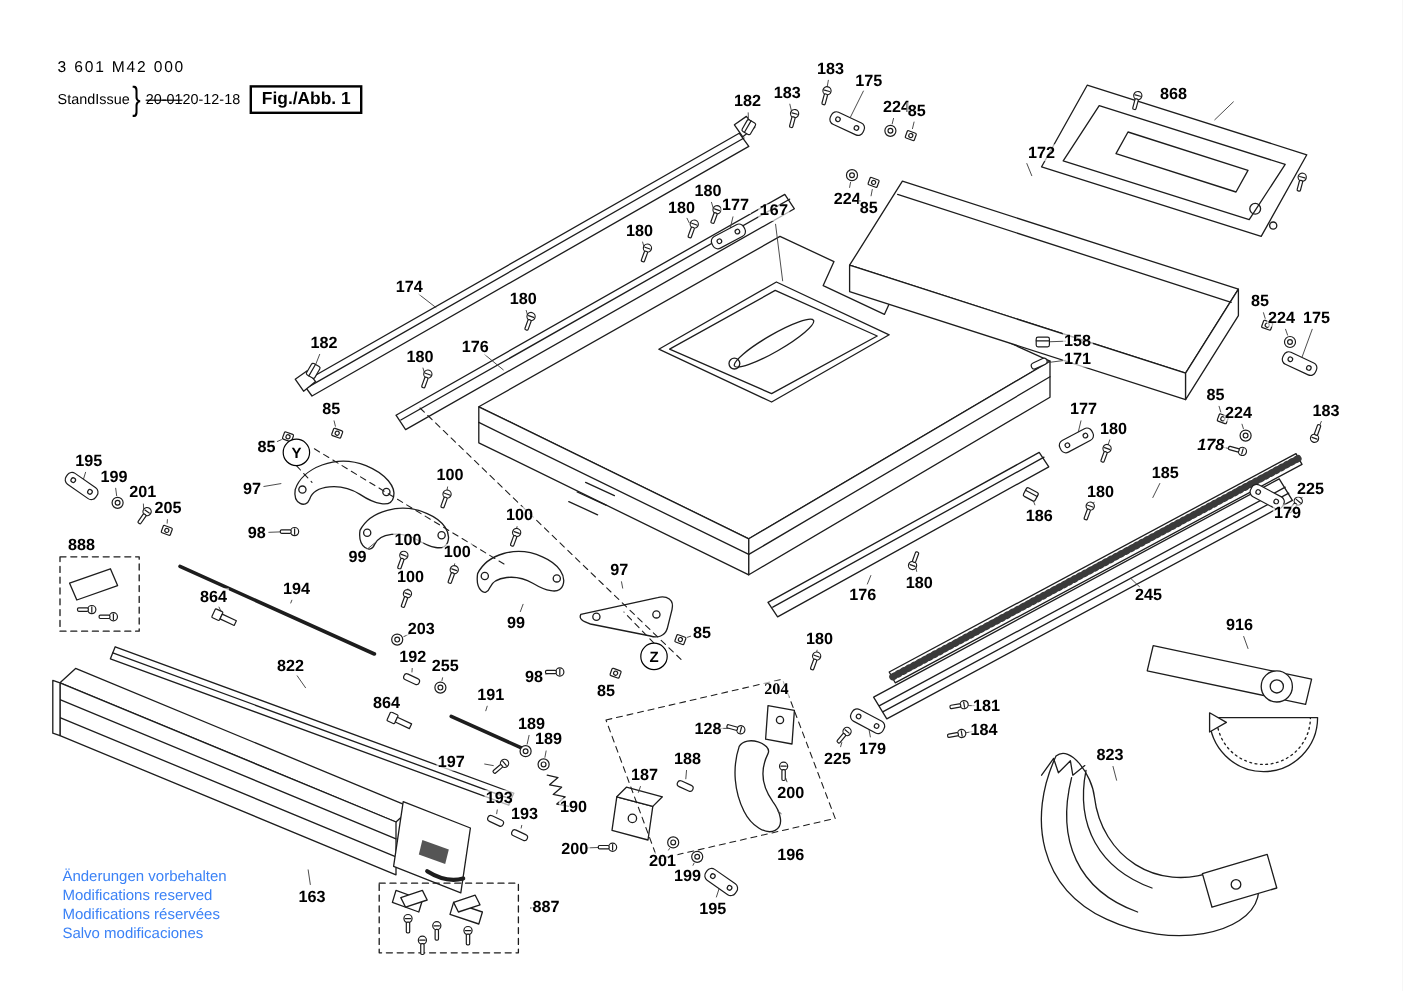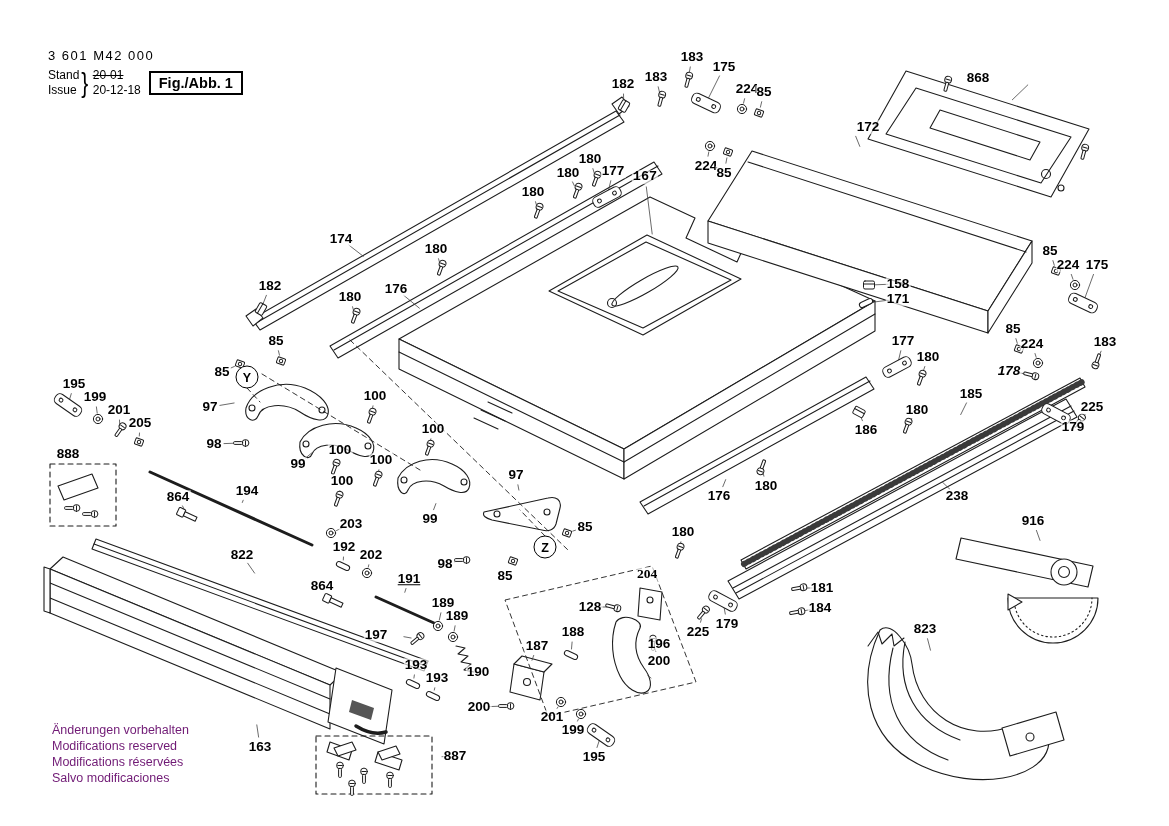--- a/index.html
+++ b/index.html
@@ -16,29 +16,29 @@
   }
   .circle-marker {
     position:absolute; transform:translate(-50%,-50%);
     width:21px; height:21px; border:1.5px solid #000; border-radius:50%;
     display:flex; align-items:center; justify-content:center;
     font-size:12.5px; font-weight:bold; color:#000; background:#fff;
   }
   .title-block { position:absolute; left:48px; top:48px; color:#000; }
   .part-number { font-size:13px; letter-spacing:1.5px; margin-bottom:4px; }
   .issue-row { display:flex; align-items:center; }
-  .issue-col { display:flex; flex-direction:column; font-size:12px; line-height:1.25; }
+  .issue-col { display:flex; flex-direction:row; font-size:12px; line-height:1.25; }
   .issue-col.vals { margin-left:2px; }
   .brace { font-size:28px; font-weight:400; transform:scaleX(0.75); margin:0 1px; }
   .strike { text-decoration:line-through; }
   .figbox {
     border:2px solid #000; padding:2px 8px; font-weight:bold; font-size:14.5px;
     margin-left:8px; white-space:nowrap;
   }
-  .footer-block { position:absolute; left:52px; top:722px; font-size:12.5px; line-height:1.28; color:#701a75; }
+  .footer-block { position:absolute; left:52px; top:722px; font-size:12.5px; line-height:1.28; color:#3b82f6; }
 </style>
 </head>
 <body>
 
 <div class="page">
 
   <svg class="scene" viewBox="0 0 1169 826" xmlns="http://www.w3.org/2000/svg">
     <defs>
       <g id="g-screw" stroke="#1d1d1d" fill="#ffffff" stroke-width="1">
         <circle cx="0" cy="-4.5" r="3.4"></circle>
@@ -458,53 +458,53 @@
       <span class="part-label" style="left: 214px; top: 444px;">98</span>
       <span class="part-label" style="left: 298px; top: 464px;">99</span>
       <span class="part-label" style="left: 340px; top: 450px;">100</span>
       <span class="part-label" style="left: 433px; top: 429px;">100</span>
       <span class="part-label" style="left: 866px; top: 430px;">186</span>
       <span class="part-label" style="left: 68px; top: 454px;">888</span>
       <span class="part-label" style="left: 381px; top: 460px;">100</span>
       <span class="part-label" style="left: 342px; top: 481px;">100</span>
       <span class="part-label" style="left: 178px; top: 497px;">864</span>
       <span class="part-label" style="left: 247px; top: 491px;">194</span>
-      <span class="part-label" style="left: 957px; top: 496px;">238</span>
+      <span class="part-label" style="left: 957px; top: 496px;">245</span>
       <span class="part-label" style="left: 430px; top: 519px;">99</span>
       <span class="part-label" style="left: 516px; top: 475px;">97</span>
       <span class="part-label" style="left: 719px; top: 496px;">176</span>
       <span class="part-label" style="left: 766px; top: 486px;">180</span>
       <span class="part-label" style="left: 351px; top: 524px;">203</span>
       <span class="part-label" style="left: 344px; top: 547px;">192</span>
-      <span class="part-label" style="left: 371px; top: 555px;">202</span>
+      <span class="part-label" style="left: 371px; top: 555px;">255</span>
       <span class="part-label" style="left: 242px; top: 555px;">822</span>
       <span class="part-label" style="left: 585px; top: 527px;">85</span>
       <span class="part-label" style="left: 322px; top: 586px;">864</span>
-      <span class="part-label" style="left: 409px; top: 579px; text-decoration: underline;">191</span>
+      <span class="part-label" style="left: 409px; top: 579px;">191</span>
       <span class="part-label" style="left: 683px; top: 532px;">180</span>
       <span class="part-label" style="left: 445px; top: 564px;">98</span>
       <span class="part-label" style="left: 505px; top: 576px;">85</span>
       <span class="part-label" style="left: 1033px; top: 521px;">916</span>
       <span class="part-label" style="left: 647px; top: 574px; font-family: Liberation Serif, serif;">204</span>
       <span class="part-label" style="left: 822px; top: 588px;">181</span>
       <span class="part-label" style="left: 820px; top: 608px;">184</span>
       <span class="part-label" style="left: 590px; top: 607px;">128</span>
       <span class="part-label" style="left: 443px; top: 603px;">189</span>
       <span class="part-label" style="left: 457px; top: 616px;">189</span>
       <span class="part-label" style="left: 727px; top: 624px;">179</span>
       <span class="part-label" style="left: 698px; top: 632px;">225</span>
       <span class="part-label" style="left: 925px; top: 629px;">823</span>
       <span class="part-label" style="left: 376px; top: 635px;">197</span>
       <span class="part-label" style="left: 573px; top: 632px;">188</span>
       <span class="part-label" style="left: 537px; top: 646px;">187</span>
       <span class="part-label" style="left: 478px; top: 672px;">190</span>
       <span class="part-label" style="left: 659px; top: 661px;">200</span>
       <span class="part-label" style="left: 416px; top: 665px;">193</span>
       <span class="part-label" style="left: 437px; top: 678px;">193</span>
-      <span class="part-label" style="left: 659px; top: 644px;">196</span>
+      <span class="part-label" style="left: 659px; top: 712px;">196</span>
       <span class="part-label" style="left: 479px; top: 707px;">200</span>
       <span class="part-label" style="left: 552px; top: 717px;">201</span>
       <span class="part-label" style="left: 573px; top: 730px;">199</span>
       <span class="part-label" style="left: 594px; top: 757px;">195</span>
       <span class="part-label" style="left: 260px; top: 747px;">163</span>
       <span class="part-label" style="left: 455px; top: 756px;">887</span>
       <span class="circle-marker" style="left: 247px; top: 377px;">Y</span>
       <span class="circle-marker" style="left: 545px; top: 547px;">Z</span>
     </div>
 

